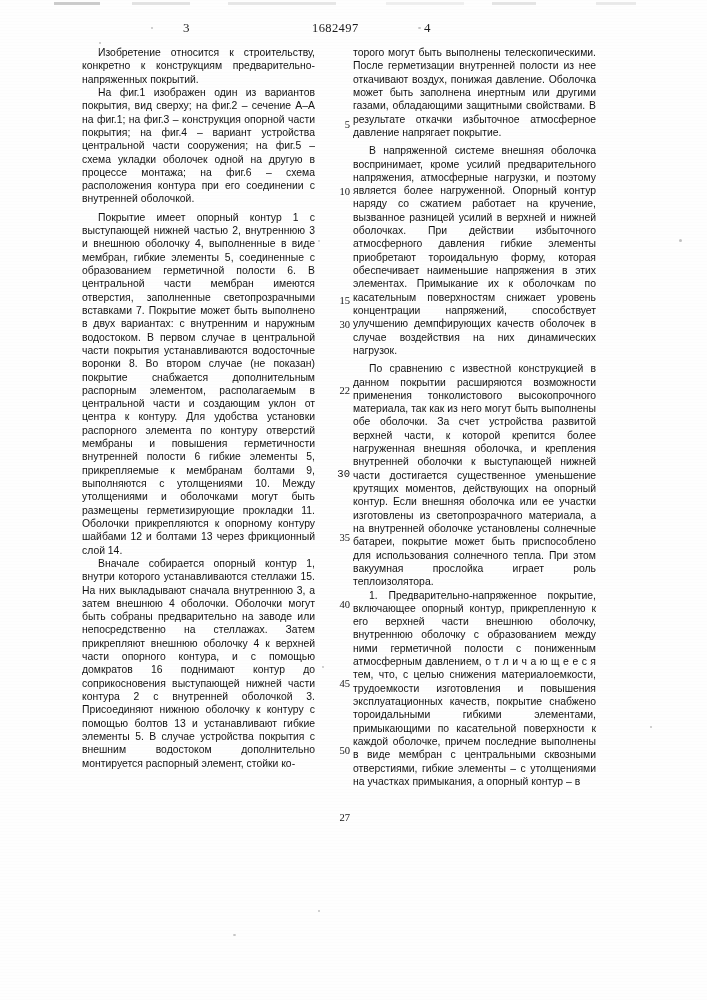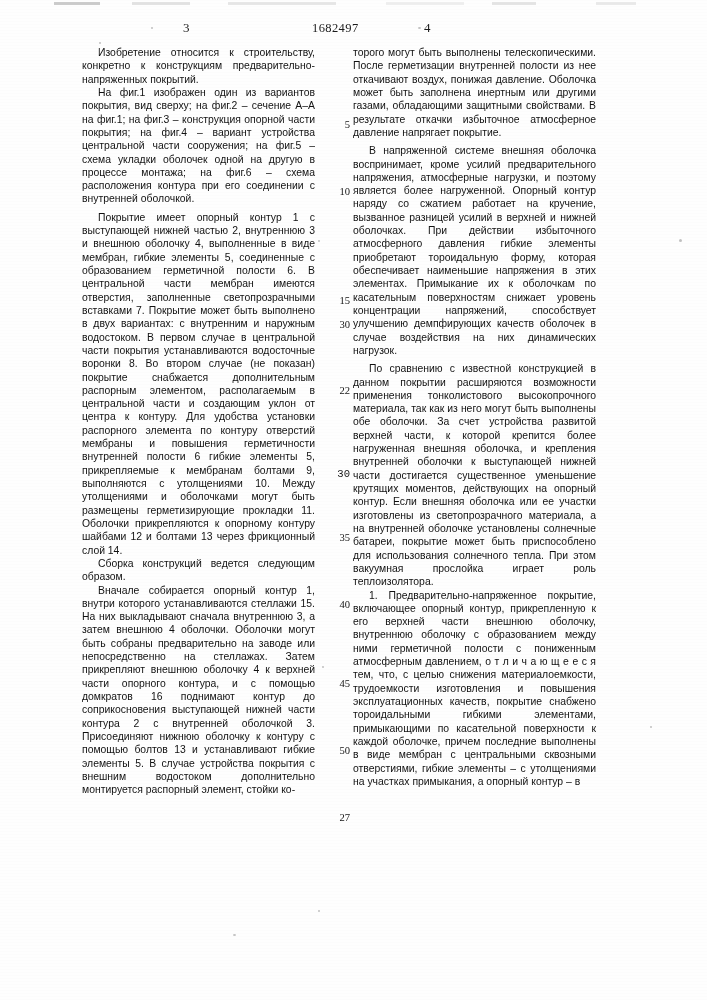--- a/index.html
+++ b/index.html
@@ -168,21 +168,20 @@
       <span class="lnum" style="top: 698.04px;">50</span>
       <span class="lnum" style="top: 764.64px;">27</span>
     </div>
 
   <div id="columns">
 
     <div class="col" id="col-left">
       <p class="ind">Изобретение относится к строительству, конкретно к конструкциям предварительно-напряженных покрытий.</p>
       <p class="ind">На фиг.1 изображен один из вариантов покрытия, вид сверху; на фиг.2 – сечение А–А на фиг.1; на фиг.3 – конструкция опорной части покрытия; на фиг.4 – вариант устройства центральной части сооружения; на фиг.5 – схема укладки оболочек одной на другую в процессе монтажа; на фиг.6 – схема расположения контура при его соединении с внутренней оболочкой.</p>
       <p class="ind gap">Покрытие имеет опорный контур 1 с выступающей нижней частью 2, внутреннюю 3 и внешнюю оболочку 4, выполненные в виде мембран, гибкие элементы 5, соединенные с образованием герметичной полости 6. В центральной части мембран имеются отверстия, заполненные светопрозрачными вставками 7. Покрытие может быть выполнено в двух вариантах: с внутренним и наружным водостоком. В первом случае в центральной части покрытия устанавливаются водосточные воронки 8. Во втором случае (не показан) покрытие снабжается дополнительным распорным элементом, располагаемым в центральной части и создающим уклон от центра к контуру. Для удобства установки распорного элемента по контуру отверстий мембраны и повышения герметичности внутренней полости 6 гибкие элементы 5, прикрепляемые к мембранам болтами 9, выполняются с утолщениями 10. Между утолщениями и оболочками могут быть размещены герметизирующие прокладки 11. Оболочки прикрепляются к опорному контуру шайбами 12 и болтами 13 через фрикционный слой 14.</p>
-      <p class="ind">Сборка конструкций ведется следующим образом.</p>
       <p class="ind">Вначале собирается опорный контур 1, внутри которого устанавливаются стеллажи 15. На них выкладывают сначала внутреннюю 3, а затем внешнюю 4 оболочки. Оболочки могут быть собраны предварительно на заводе или непосредственно на стеллажах. Затем прикрепляют внешнюю оболочку 4 к верхней части опорного контура, и с помощью домкратов 16 поднимают контур до соприкосновения выступающей нижней части контура 2 с внутренней оболочкой 3. Присоединяют нижнюю оболочку к контуру с помощью болтов 13 и устанавливают гибкие элементы 5. В случае устройства покрытия с внешним водостоком дополнительно монтируется распорный элемент, стойки ко-</p>
     </div>
 
     <div class="col" id="col-right">
       <p>торого могут быть выполнены телескопическими. После герметизации внутренней полости из нее откачивают воздух, понижая давление. Оболочка может быть заполнена инертным или другими газами, обладающими защитными свойствами. В результате откачки избыточное атмосферное давление напрягает покрытие.</p>
       <p class="ind gap">В напряженной системе внешняя оболочка воспринимает, кроме усилий предварительного напряжения, атмосферные нагрузки, и поэтому является более нагруженной. Опорный контур наряду со сжатием работает на кручение, вызванное разницей усилий в верхней и нижней оболочках. При действии избыточного атмосферного давления гибкие элементы приобретают тороидальную форму, которая обеспечивает наименьшие напряжения в этих элементах. Примыкание их к оболочкам по касательным поверхностям снижает уровень концентрации напряжений, способствует улучшению демпфирующих качеств оболочек в случае воздействия на них динамических нагрузок.</p>
       <p class="ind gap">По сравнению с известной конструкцией в данном покрытии расширяются возможности применения тонколистового высокопрочного материала, так как из него могут быть выполнены обе оболочки. За счет устройства развитой верхней части, к которой крепится более нагруженная внешняя оболочка, и крепления внутренней оболочки к выступающей нижней части достигается существенное уменьшение крутящих моментов, действующих на опорный контур. Если внешняя оболочка или ее участки изготовлены из светопрозрачного материала, а на внутренней оболочке установлены солнечные батареи, покрытие может быть приспособлено для использования солнечного тепла. При этом вакуумная прослойка играет роль теплоизолятора.</p>
       <p class="ind">1. Предварительно-напряженное покрытие, включающее опорный контур, прикрепленную к его верхней части внешнюю оболочку, внутреннюю оболочку с образованием между ними герметичной полости с пониженным атмосферным давлением, о т л и ч а ю щ е е с я тем, что, с целью снижения материалоемкости, трудоемкости изготовления и повышения эксплуатационных качеств, покрытие снабжено тороидальными гибкими элементами, примыкающими по касательной поверхности к каждой оболочке, причем последние выполнены в виде мембран с центральными сквозными отверстиями, гибкие элементы – с утолщениями на участках примыкания, а опорный контур – в</p>
     </div>
 

